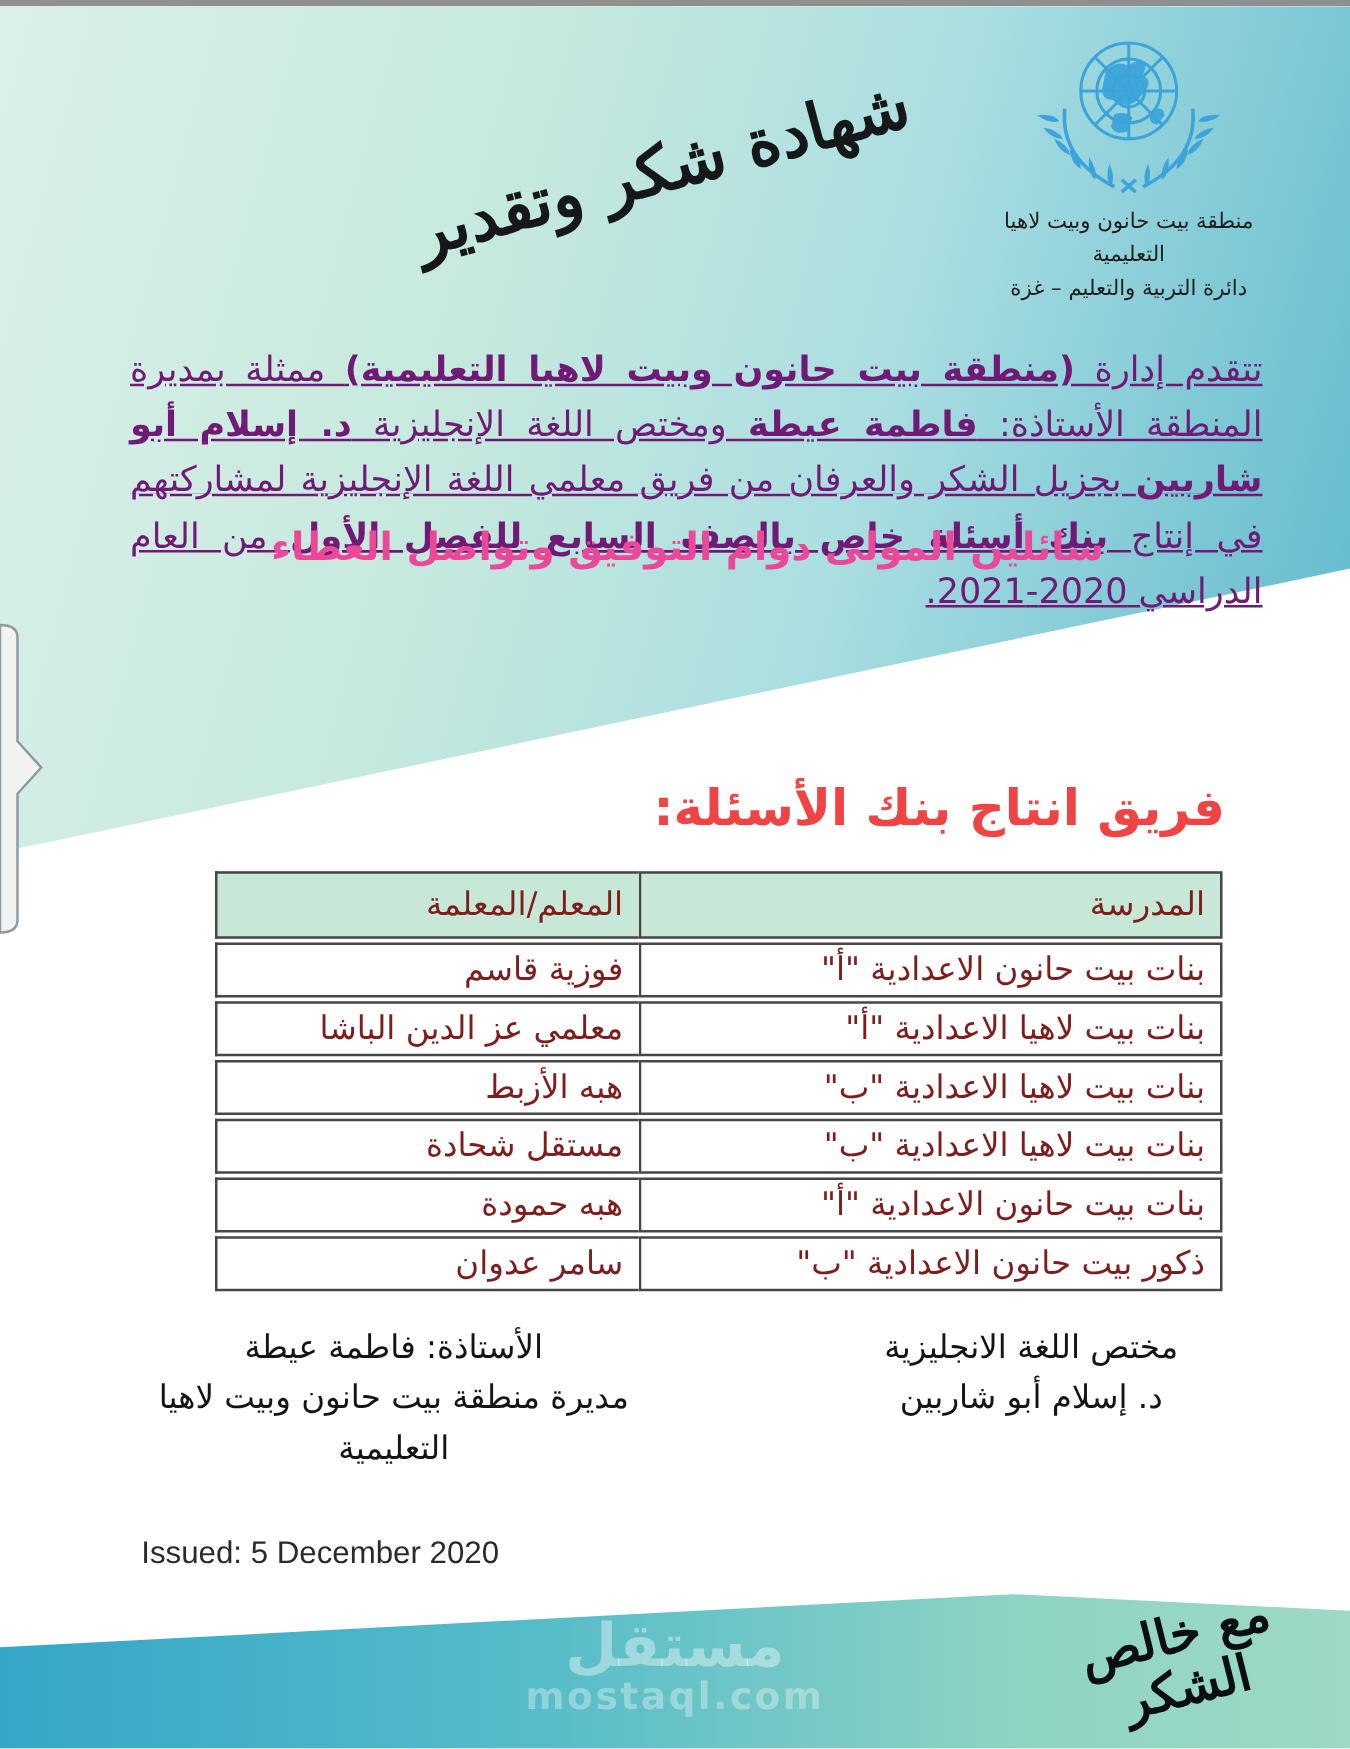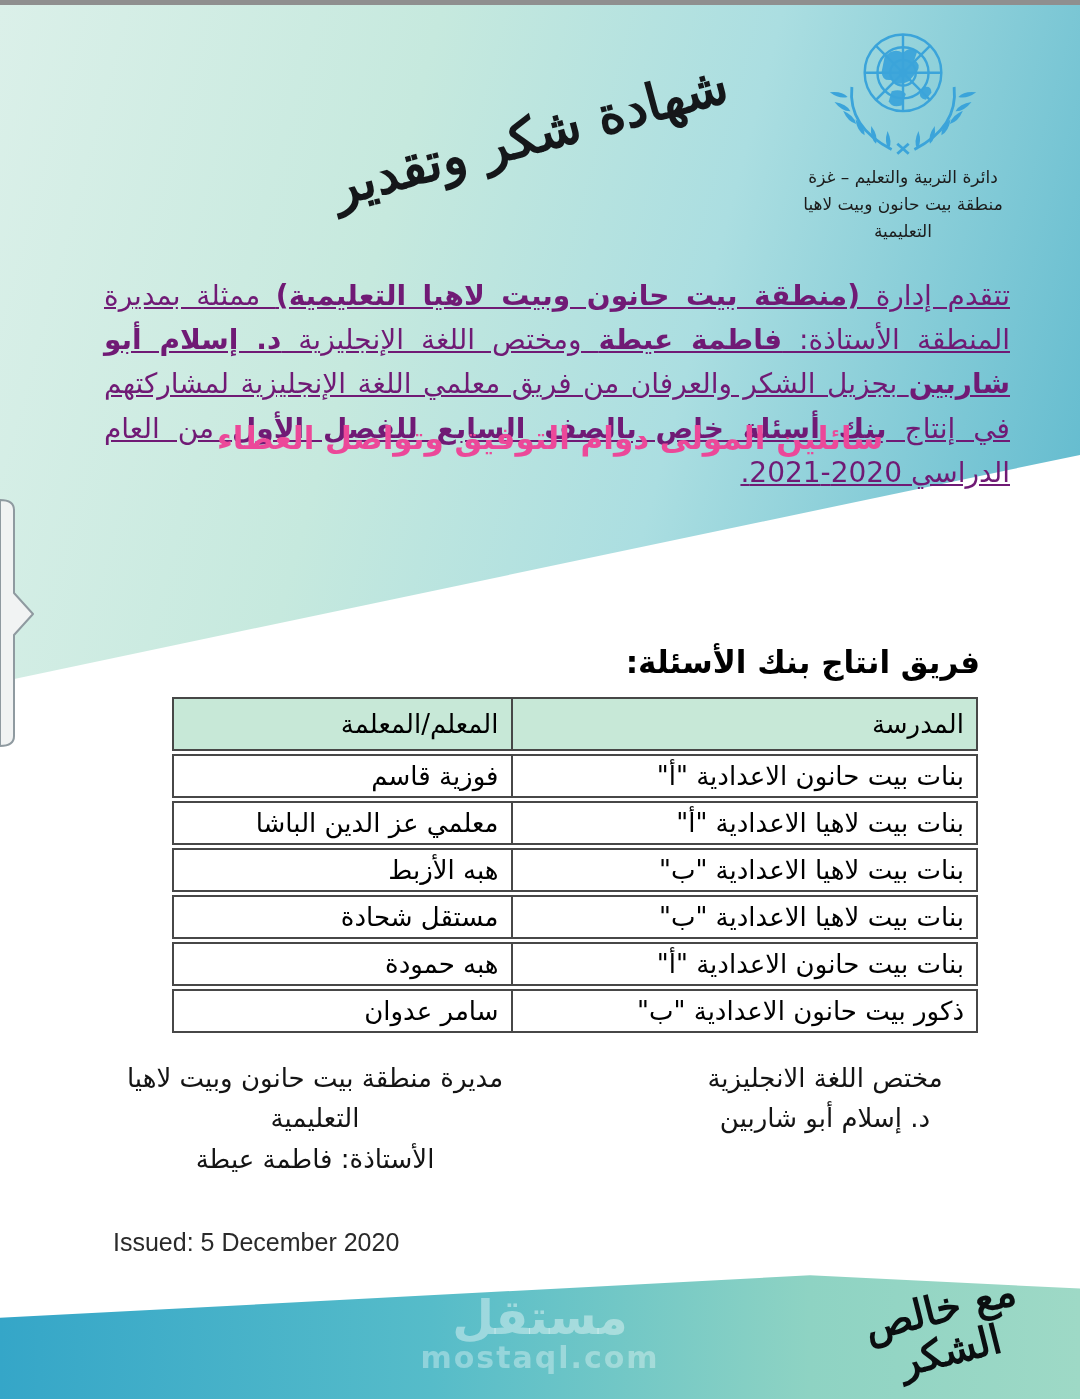--- a/index.html
+++ b/index.html
@@ -31,26 +31,26 @@
   .run-bu{font-weight:bold;text-decoration:underline;}
 
   
   #blessing{left:70px;top:420px;width:960px;text-align:center;direction:rtl;
     font-size:31px;font-weight:bold;color:#ec4899;}
 
   
   #drawer-handle{left:0;top:490px;}
 
   
-  #team-title{right:100px;top:644px;direction:rtl;font-size:31px;font-weight:bold;color:#000000;}
+  #team-title{right:100px;top:624px;direction:rtl;font-size:40px;font-weight:bold;color:#ef4444;}
   #team-table{left:172px;top:694px;width:806px;border-collapse:separate;border-spacing:0 3px;direction:rtl;}
   #team-table th{background:#c7e8d7;height:46px;font-size:26px;font-weight:normal;}
   #team-table td{background:#ffffff;height:36px;font-size:26px;}
   #team-table th,#team-table td{border:2px solid #474747;padding:2px 12px;text-align:right;
-    vertical-align:middle;color:#000000;white-space:nowrap;}
+    vertical-align:middle;color:#7f1d1d;white-space:nowrap;}
   #team-table th:last-child,#team-table td:last-child{border-right:none;}
   #team-table .col-school{width:58%;}
   #team-table .col-teacher{width:42%;}
 
   
   .sig{top:1058px;text-align:center;direction:rtl;font-size:26px;line-height:1.55;color:#141414;}
   #sig-right{left:645px;width:360px;}
   #sig-left{left:95px;width:440px;}
 
   
@@ -113,22 +113,22 @@
       <path transform="translate(50,94) rotate(-4)" d="M0 0 Q3.2 -5 0 -13 Q-3.2 -5 0 0 Z"></path>
       <path transform="translate(99,57) rotate(75)" d="M0 0 Q3.2 -5 0 -13 Q-3.2 -5 0 0 Z"></path>
       <path transform="translate(97,67) rotate(60)" d="M0 0 Q3.2 -5 0 -13 Q-3.2 -5 0 0 Z"></path>
       <path transform="translate(93,76) rotate(45)" d="M0 0 Q3.2 -5 0 -13 Q-3.2 -5 0 0 Z"></path>
       <path transform="translate(87,84) rotate(30)" d="M0 0 Q3.2 -5 0 -13 Q-3.2 -5 0 0 Z"></path>
       <path transform="translate(79,90) rotate(15)" d="M0 0 Q3.2 -5 0 -13 Q-3.2 -5 0 0 Z"></path>
       <path transform="translate(70,94) rotate(4)" d="M0 0 Q3.2 -5 0 -13 Q-3.2 -5 0 0 Z"></path>
     </g>
   </svg>
   <div id="un-texts">
+    <div>منطقة بيت حانون وبيت لاهيا التعليمية</div>
     <div>دائرة التربية والتعليم – غزة</div>
-    <div>منطقة بيت حانون وبيت لاهيا التعليمية</div>
   </div>
 </div>
 
 <p id="paragraph" class="abs"><span>تتقدم إدارة </span><span class="run-b">(منطقة بيت حانون وبيت لاهيا التعليمية)</span><span> ممثلة بمديرة المنطقة الأستاذة: </span><span class="run-b">فاطمة عيطة</span><span> ومختص اللغة الإنجليزية </span><span class="run-b">د. إسلام أبو شاربين</span><span> بجزيل الشكر والعرفان من فريق معلمي اللغة الإنجليزية لمشاركتهم في إنتاج </span><span class="run-bu">بنك أسئلة خاص بالصف السابع للفصل الأول</span><span> من العام الدراسي 2020-2021.</span></p>
 
 <div id="blessing" class="abs">سائلين المولى دوام التوفيق وتواصل العطاء</div>
 
 <svg id="drawer-handle" class="abs" width="40" height="266" viewBox="0 0 40 266">
   <path d="M0 10 Q14 10 14 20 L14 103 L33 124 L14 145 L14 246 Q14 256 0 256 Z" fill="#f1f3f3" stroke="#8f9aa0" stroke-width="2" stroke-linejoin="round"></path>
 </svg>
@@ -168,22 +168,22 @@
       <td>سامر عدوان</td>
     </tr>
   </tbody>
 </table>
 
 <div id="sig-right" class="abs sig">
   <div>مختص اللغة الانجليزية</div>
   <div>د. إسلام أبو شاربين</div>
 </div>
 <div id="sig-left" class="abs sig">
+  <div>الأستاذة: فاطمة عيطة</div>
   <div>مديرة منطقة بيت حانون وبيت لاهيا التعليمية</div>
-  <div>الأستاذة: فاطمة عيطة</div>
 </div>
 
 <div id="issued" class="abs">Issued: 5 December 2020</div>
 
 <div id="bottom-band" class="abs"></div>
 
 <div id="watermark" class="abs">
   <div class="wm-ar">مستقل</div>
   <div class="wm-en">mostaql.com</div>
 </div>

